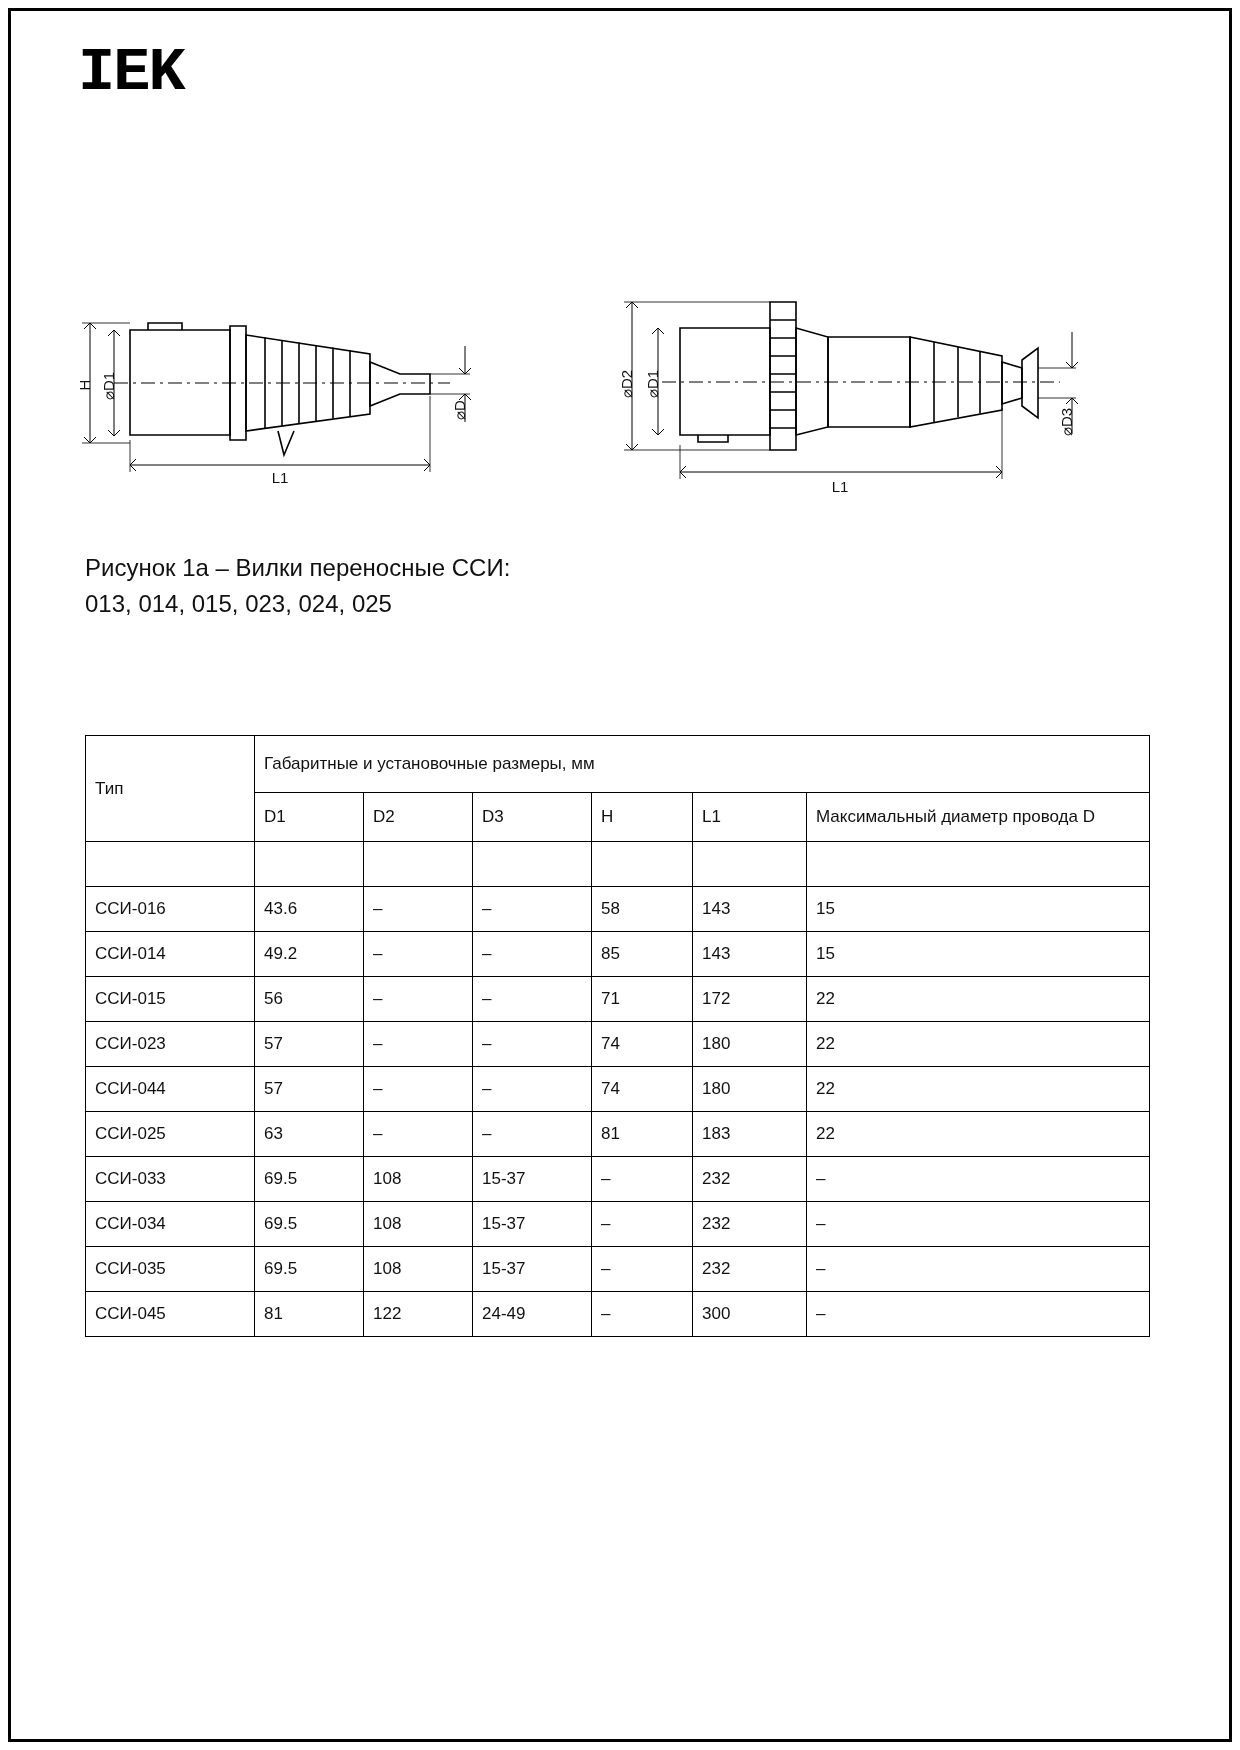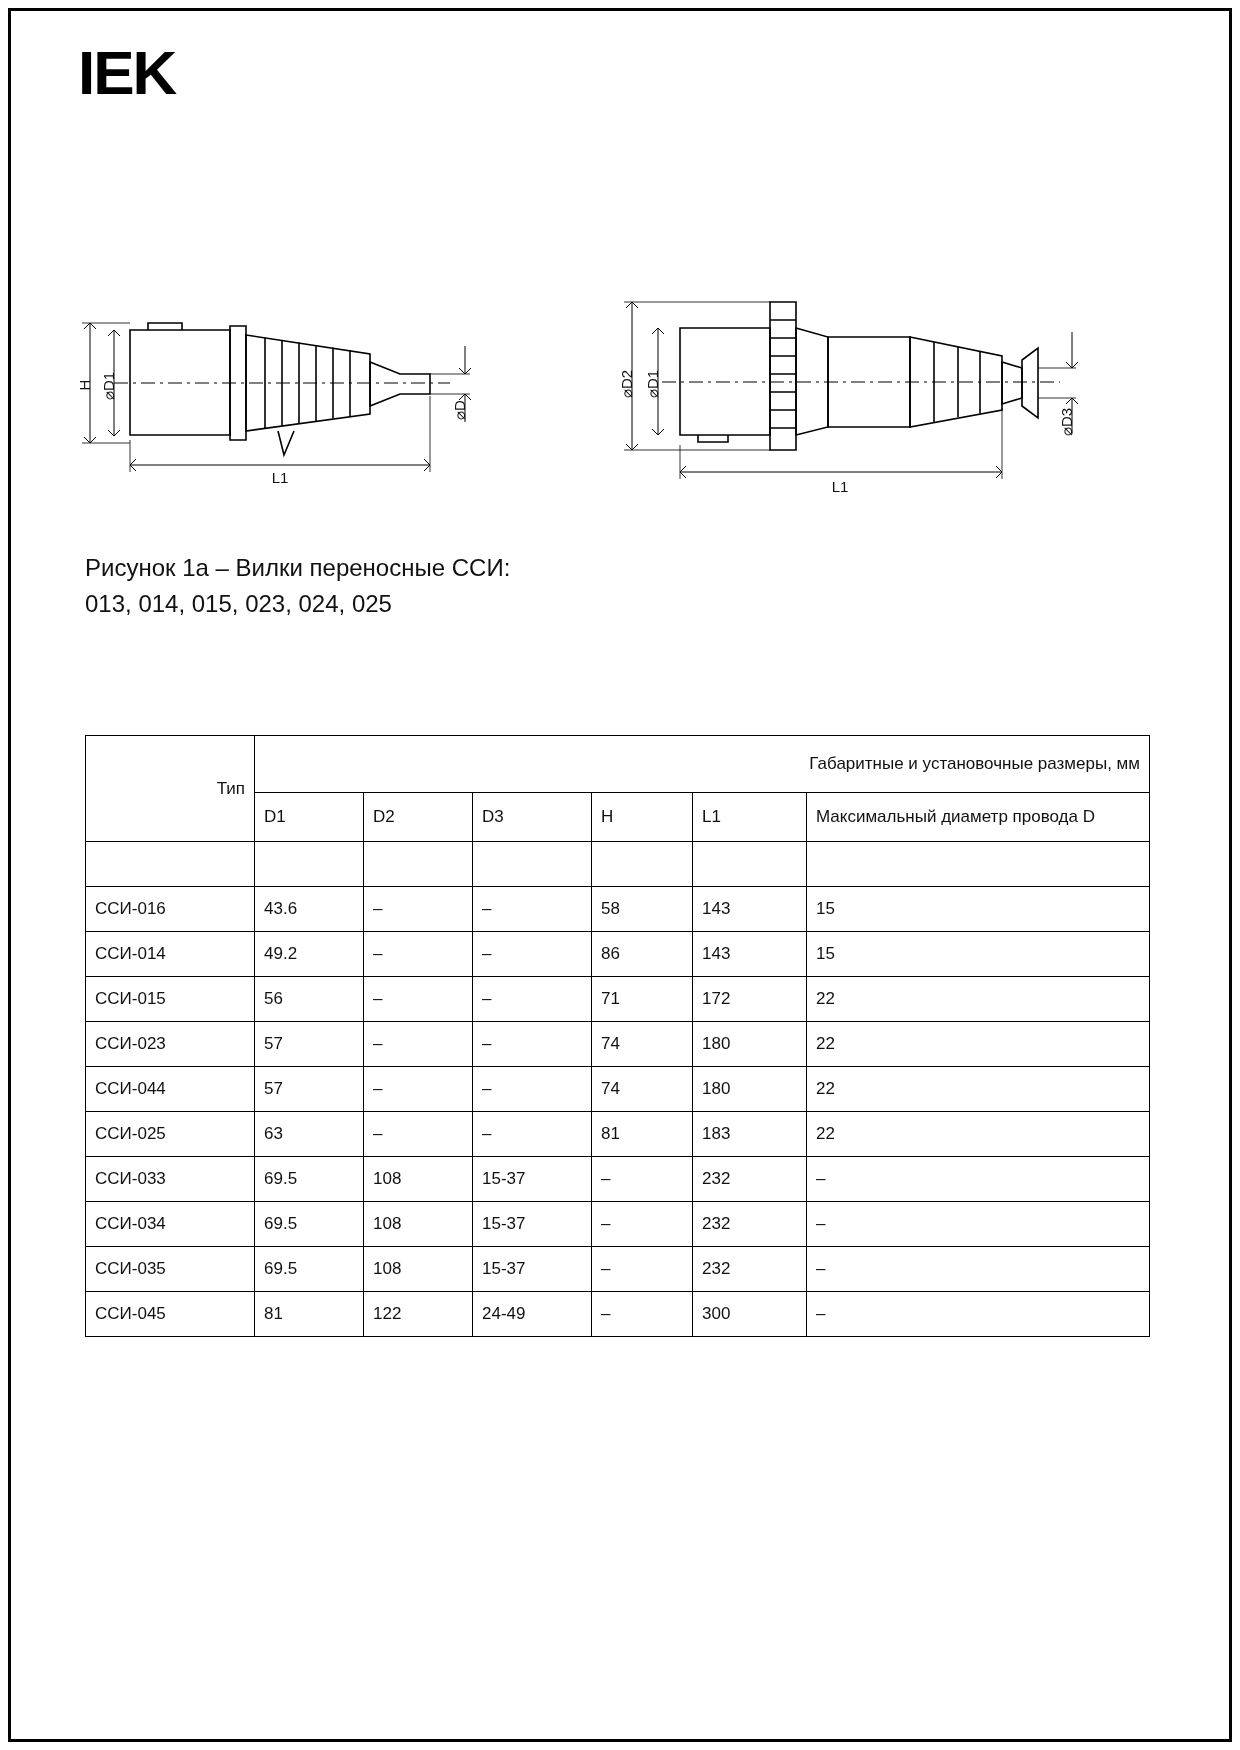--- a/index.html
+++ b/index.html
@@ -46,21 +46,21 @@
     left: 8px; bottom: 8px;
     width: 1224px; height: 3px;
     background: #000;
   }
 
   
   .logo {
     position: absolute;
     left: 78px;
     top: 42px;
-    font-family: Liberation Sans, sans-serif;
+    font-family: Liberation Mono, monospace;
     font-weight: bold;
     font-size: 62px;
     letter-spacing: -2px;
     color: #000;
     line-height: 1;
   }
 
   
   .fig {
     position: absolute;
@@ -91,21 +91,21 @@
     font-size: 17px;
   }
   table.spec td, table.spec th {
     border: 1px solid #000;
     padding: 7px 9px;
     text-align: left;
     font-weight: normal;
     vertical-align: middle;
     color: #111;
   }
-  table.spec tr.hdr-top td { height: 42px; text-align: right; }
+  table.spec tr.hdr-top td { height: 42px; }
   table.spec tr.hdr-sub td { height: 34px; }
   table.spec tbody tr td { height: 30px; }
   .col-type { width: 150px; }
   .col-d1 { width: 90px; }
   .col-d2 { width: 90px; }
   .col-d3 { width: 100px; border-radius: 22px; }
   .col-h { width: 82px; }
   .col-l1 { width: 95px; }
   .col-dmax { width: auto; }
   .spacer-row td {
@@ -283,21 +283,21 @@
           <td>–</td>
           <td>58</td>
           <td>143</td>
           <td>15</td>
         </tr>
         <tr>
           <td>ССИ-014</td>
           <td>49.2</td>
           <td>–</td>
           <td>–</td>
-          <td>86</td>
+          <td>85</td>
           <td>143</td>
           <td>15</td>
         </tr>
         <tr>
           <td>ССИ-015</td>
           <td>56</td>
           <td>–</td>
           <td>–</td>
           <td>71</td>
           <td>172</td>

